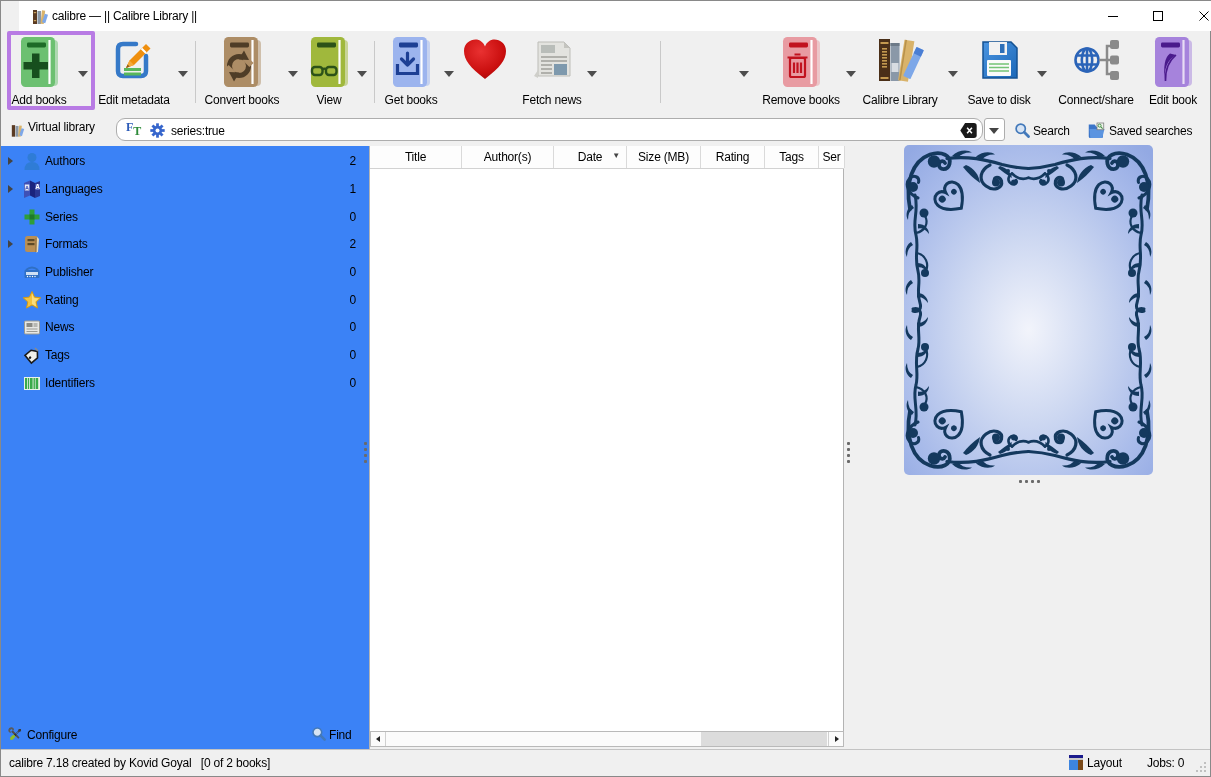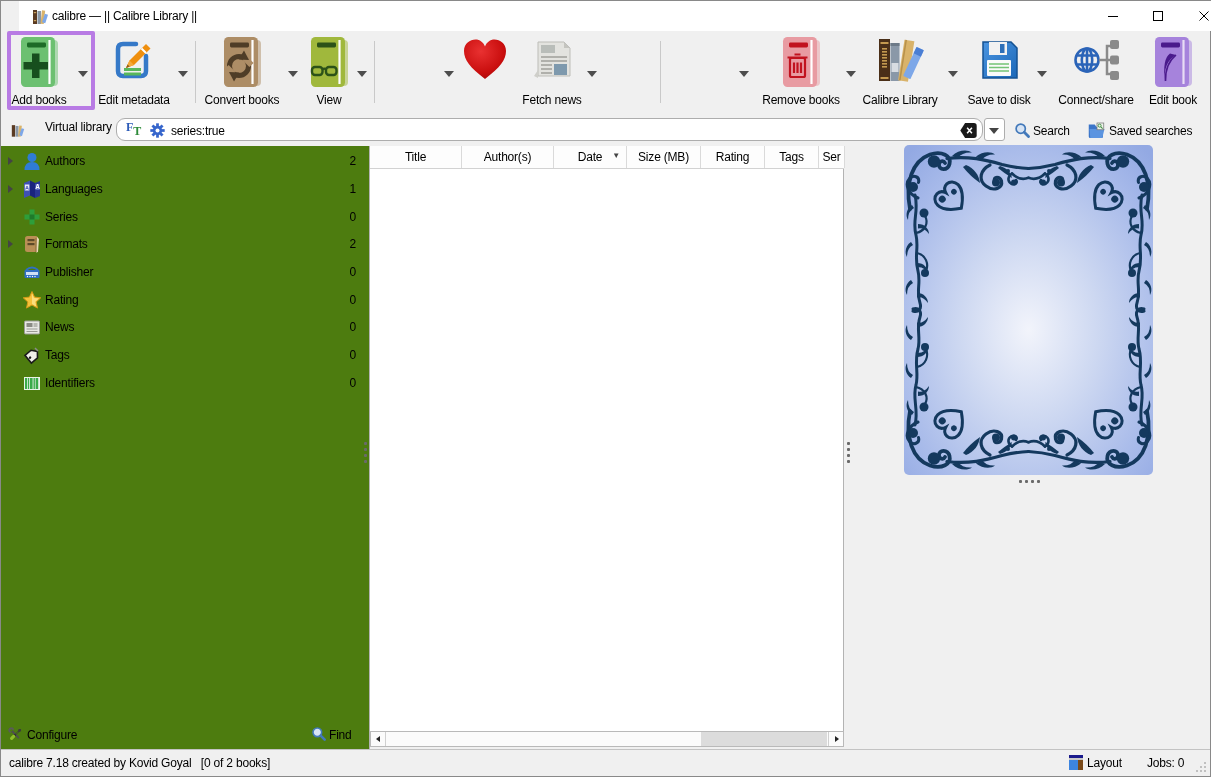--- a/index.html
+++ b/index.html
@@ -13,21 +13,21 @@
 #toolbar { position:absolute; left:0px; top:30px; width:1209px; height:85px; background:#f0f0f0; }
 .tbtn { position:absolute; top:0; height:80px; }
 .tlabel { position:absolute; top:62px; left:-20px; right:-20px; text-align:center; font-size:12px; white-space:nowrap; }
 .darr { position:absolute; width:0; height:0; border-left:5.5px solid transparent; border-right:5.5px solid transparent; border-top:6px solid #4d4d4d; top:40px; }
 .tsep { position:absolute; top:10px; height:62px; width:1px; background:#c9c9c9; }
 #purplebox { position:absolute; left:6px; top:0px; width:88px; height:79px; border:4px solid #b87be4; border-radius:2px; }
 #searchrow { position:absolute; left:0px; top:115px; width:1209px; height:30px; background:#f0f0f0; }
 #searchbox { position:absolute; left:115px; top:2px; width:867px; height:23px; background:#fff; border:1px solid #adadad; border-radius:9px; }
 #searchdrop { position:absolute; left:983px; top:2px; width:21px; height:23px; background:#fff; border:1px solid #adadad; border-radius:3px; }
 #main { position:absolute; left:0px; top:145px; width:1209px; height:603px; background:#f0f0f0; }
-#sidebar { position:absolute; left:0; top:0; width:369px; height:603px; background:#4d7c0f; border-right:1px solid #b3b3b3; }
+#sidebar { position:absolute; left:0; top:0; width:369px; height:603px; background:#3b82f6; border-right:1px solid #b3b3b3; }
 .srow { position:absolute; left:0; width:368px; height:28px; }
 .srow .sarr { position:absolute; left:7px; top:10px; width:0; height:0; border-top:4px solid transparent; border-bottom:4px solid transparent; border-left:5px solid #444; }
 .srow svg { position:absolute; left:21px; top:4px; }
 .srow .stext { position:absolute; left:44px; top:7px; font-size:12px; }
 .srow .scount { position:absolute; right:13px; top:7px; font-size:12px; }
 #booklist { position:absolute; left:369px; top:0; width:474px; height:601px; background:#fff; border-right:1px solid #b3b3b3; }
 #blheader { position:absolute; left:0; top:0; width:474px; height:23px; background:#fdfdfd; border-bottom:1px solid #d2d2d2; }
 .hcol { position:absolute; top:0; height:22px; border-right:1px solid #dadada; text-align:center; line-height:22px; font-size:12px; background:#fdfdfd;}
 #coverpanel { position:absolute; left:844px; top:0; width:365px; height:603px; background:#f0f0f0; }
 #statusbar { position:absolute; left:0px; top:748px; width:1209px; height:27px; background:#f0f0f0; border-top:1px solid #c3c3c3; }
@@ -105,20 +105,33 @@
 <rect x="11" y="6.5" width="19" height="5" rx="1.4" fill="#2c5218"></rect>
 <g fill="none" stroke="#2c5218" stroke-width="2.4">
 <rect x="6" y="31" width="10.5" height="8" rx="3"></rect>
 <rect x="20" y="31" width="10.5" height="8" rx="3"></rect>
 <path d="M16.5,33.5 q1.8,-1.8 3.5,0"></path>
           </g>
         </svg>
         <div class="tlabel">View</div>
       </div>
 <div class="darr" style="left:356px;"></div>
+<div class="tbtn" style="left:386px;width:48px;">
+        <svg width="46" height="52" viewBox="0 0 46 52" style="position:absolute;top:5px;left:1px;">
+          <rect x="13" y="4" width="29" height="46" rx="4" fill="#9cb4ee" opacity="0.5"></rect>
+<rect x="5" y="1" width="34" height="50" rx="4.5" fill="#9cb4ee"></rect>
+<path d="M33.5,4 v44" stroke="#fff" stroke-width="2.2" fill="none"></path>
+<rect x="11" y="6.5" width="19" height="5" rx="1.4" fill="#1d3f94"></rect>
+<g fill="none" stroke="#1d3f94" stroke-width="3.2">
+<path d="M19.5,17 v12 M19.5,29 l-6,-6 M19.5,29 l6,-6" stroke-linecap="round"></path>
+<path d="M9.5,28 v9.5 h20 v-9.5"></path>
+          </g>
+        </svg>
+        <div class="tlabel">Get books</div>
+      </div>
 <div class="darr" style="left:443px;"></div>
 <div class="tbtn" style="left:460px;width:48px;">
         <svg width="48" height="48" viewBox="0 0 48 48" style="position:absolute;top:5px;left:0px;">
           <radialGradient id="hg" cx="0.4" cy="0.3" r="0.9">
             <stop offset="0" stop-color="#e93131"></stop>
             <stop offset="0.6" stop-color="#c90e0e"></stop>
             <stop offset="1" stop-color="#8f0606"></stop>
           </radialGradient>
 <path d="M24,43 C9,31.5 3,24 3,15 C3,7.5 9,3.5 14.5,3.5 C18.8,3.5 22.4,6.2 24,10.5 C25.6,6.2 29.2,3.5 33.5,3.5 C39,3.5 45,7.5 45,15 C45,24 39,31.5 24,43 z" fill="url(#hg)"></path>
         </svg>
@@ -232,21 +245,21 @@
 <div class="tsep" style="left:373px;"></div>
 <div class="tsep" style="left:659px;"></div>
 </div>
 <div id="searchrow">
 <svg width="14" height="15" viewBox="0 0 17 17" style="position:absolute;left:10px;top:7px;">
 <rect x="1" y="2" width="4" height="14" fill="#5a3a22"></rect>
 <rect x="5.5" y="3" width="3.6" height="13" fill="#8a97a5"></rect>
 <rect x="9.3" y="2.5" width="3.2" height="13.5" fill="#d9b36a" transform="rotate(6 11 9)"></rect>
 <rect x="11.5" y="6" width="3.4" height="9" fill="#7da7e8" transform="rotate(18 13 10)"></rect>
 </svg>
-<span style="position:absolute;left:27px;top:4px;margin-left:17px;">Virtual library</span>
+<span style="position:absolute;left:27px;top:4px;">Virtual library</span>
 <div id="searchbox">
 <span style="position:absolute;left:9px;top:1px;font-family:'Liberation Serif',serif;"><span style="color:#2d5cb8;font-size:12px;font-weight:bold;">F</span><span style="color:#2e8b3a;font-size:12px;font-weight:bold;position:relative;top:4px;left:0px;">T</span></span>
 <svg width="15" height="15" viewBox="0 0 24 24" style="position:absolute;left:33px;top:4px;">
 <g fill="#3766cc">
             <circle cx="12" cy="12" r="7.5"></circle>
 <g>
               <rect x="9.8" y="0.5" width="4.4" height="6"></rect>
               <rect x="9.8" y="17.5" width="4.4" height="6"></rect>
             </g>
 <g transform="rotate(45 12 12)">

